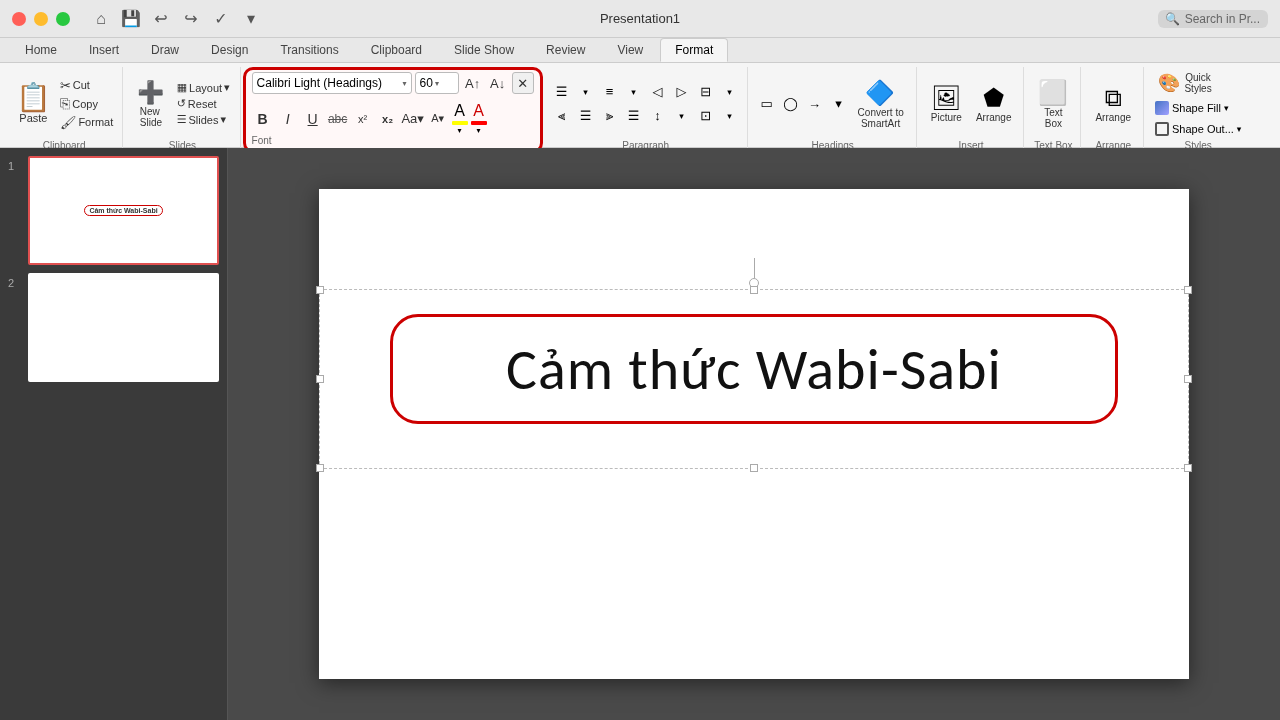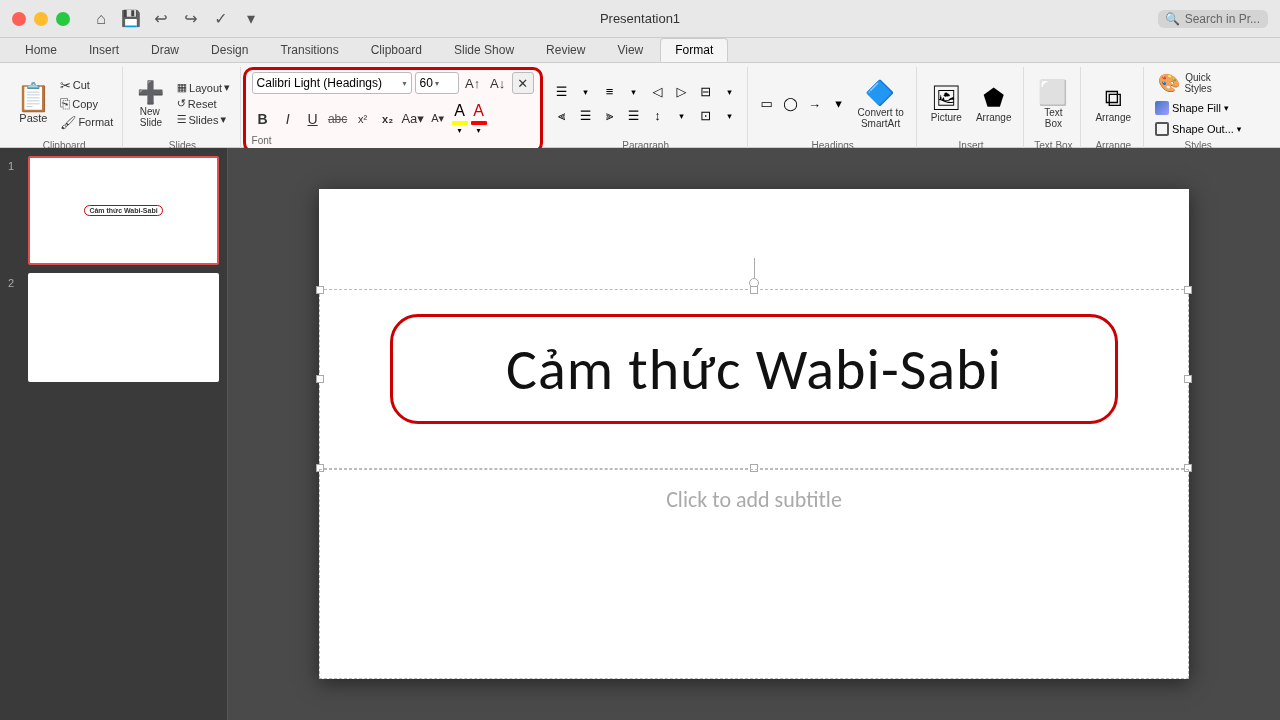--- a/index.html
+++ b/index.html
@@ -687,20 +687,17 @@
         <div class="selection-handle handle-bm"></div>
         <div class="selection-handle handle-br"></div>
 
         <div style="position:absolute; top:24px; left:70px; right:70px; height:110px; display:flex; align-items:center; justify-content:center;">
           <div class="title-styled">
             <span>Cảm thức Wabi-Sabi</span>
           </div>
         </div>
       </div>
 
-      <div class="subtitle-placeholder">
-        <span class="subtitle-text">Click to add subtitle</span>
-      </div>
 
     </div>
   </div>
 
 </div>
 
 </body></html>

